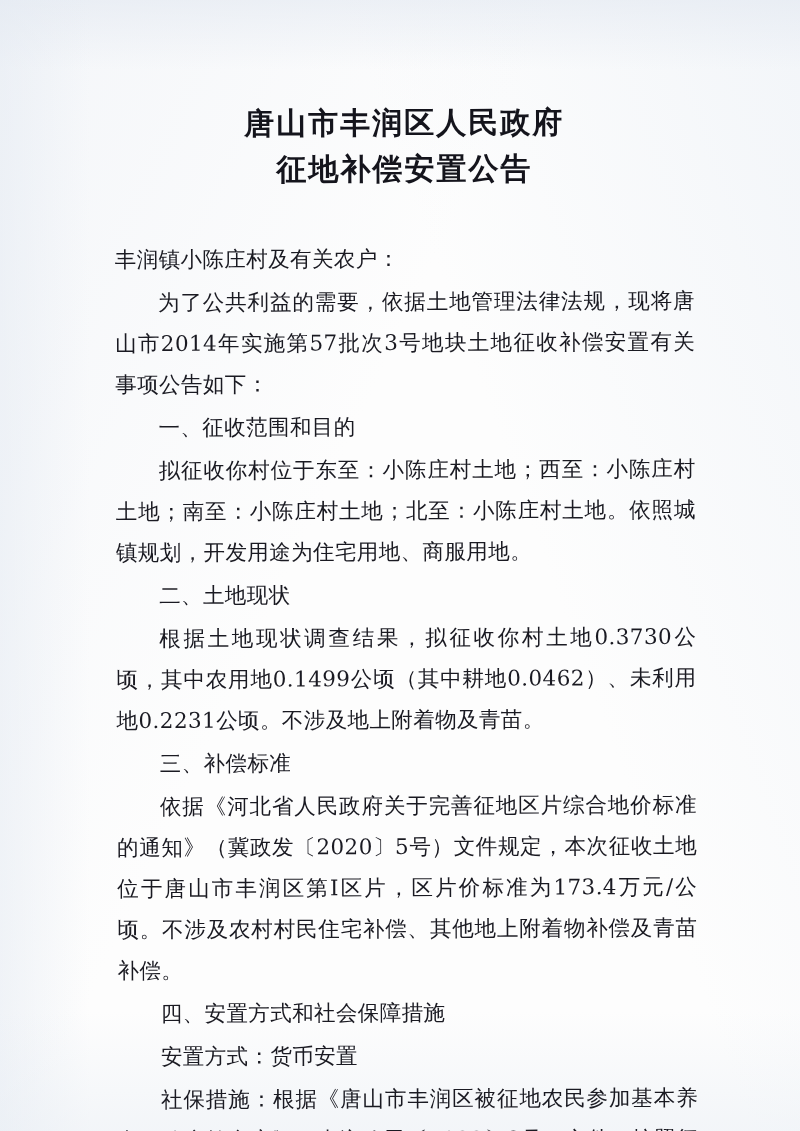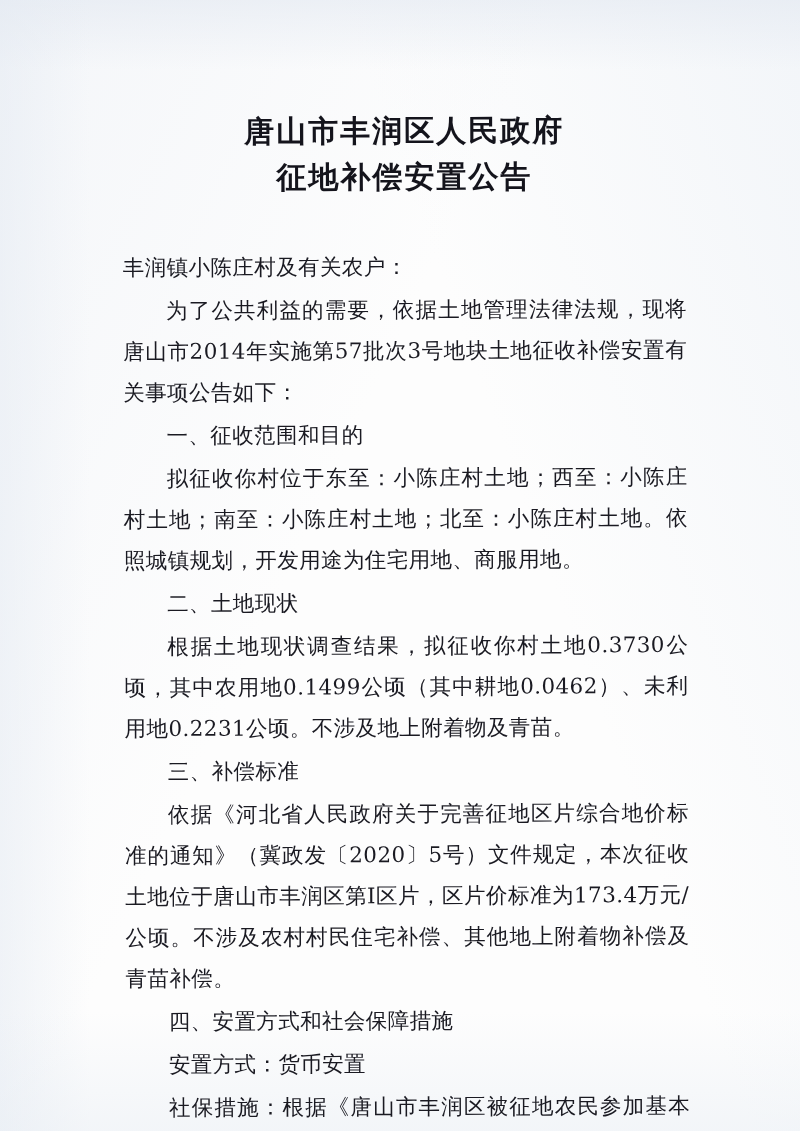--- a/index.html
+++ b/index.html
@@ -16,21 +16,21 @@
   }
   .page {
     position: relative;
     width: 800px;
     height: 1131px;
     background:
       linear-gradient(115deg, rgba(236,240,246,0.55) 0%, rgba(255,255,255,0) 42%),
       linear-gradient(250deg, rgba(232,238,245,0.5) 0%, rgba(255,255,255,0) 38%),
       #fdfdfd;
     box-sizing: border-box;
-    padding: 16px;
+    padding: 8px;
   }
   
   .scan-shade-top {
     position: absolute;
     left: 0; top: 0;
     width: 800px; height: 70px;
     background: linear-gradient(180deg, rgba(225,231,240,0.55), rgba(255,255,255,0));
     pointer-events: none;
   }
   .scan-shade-left {

